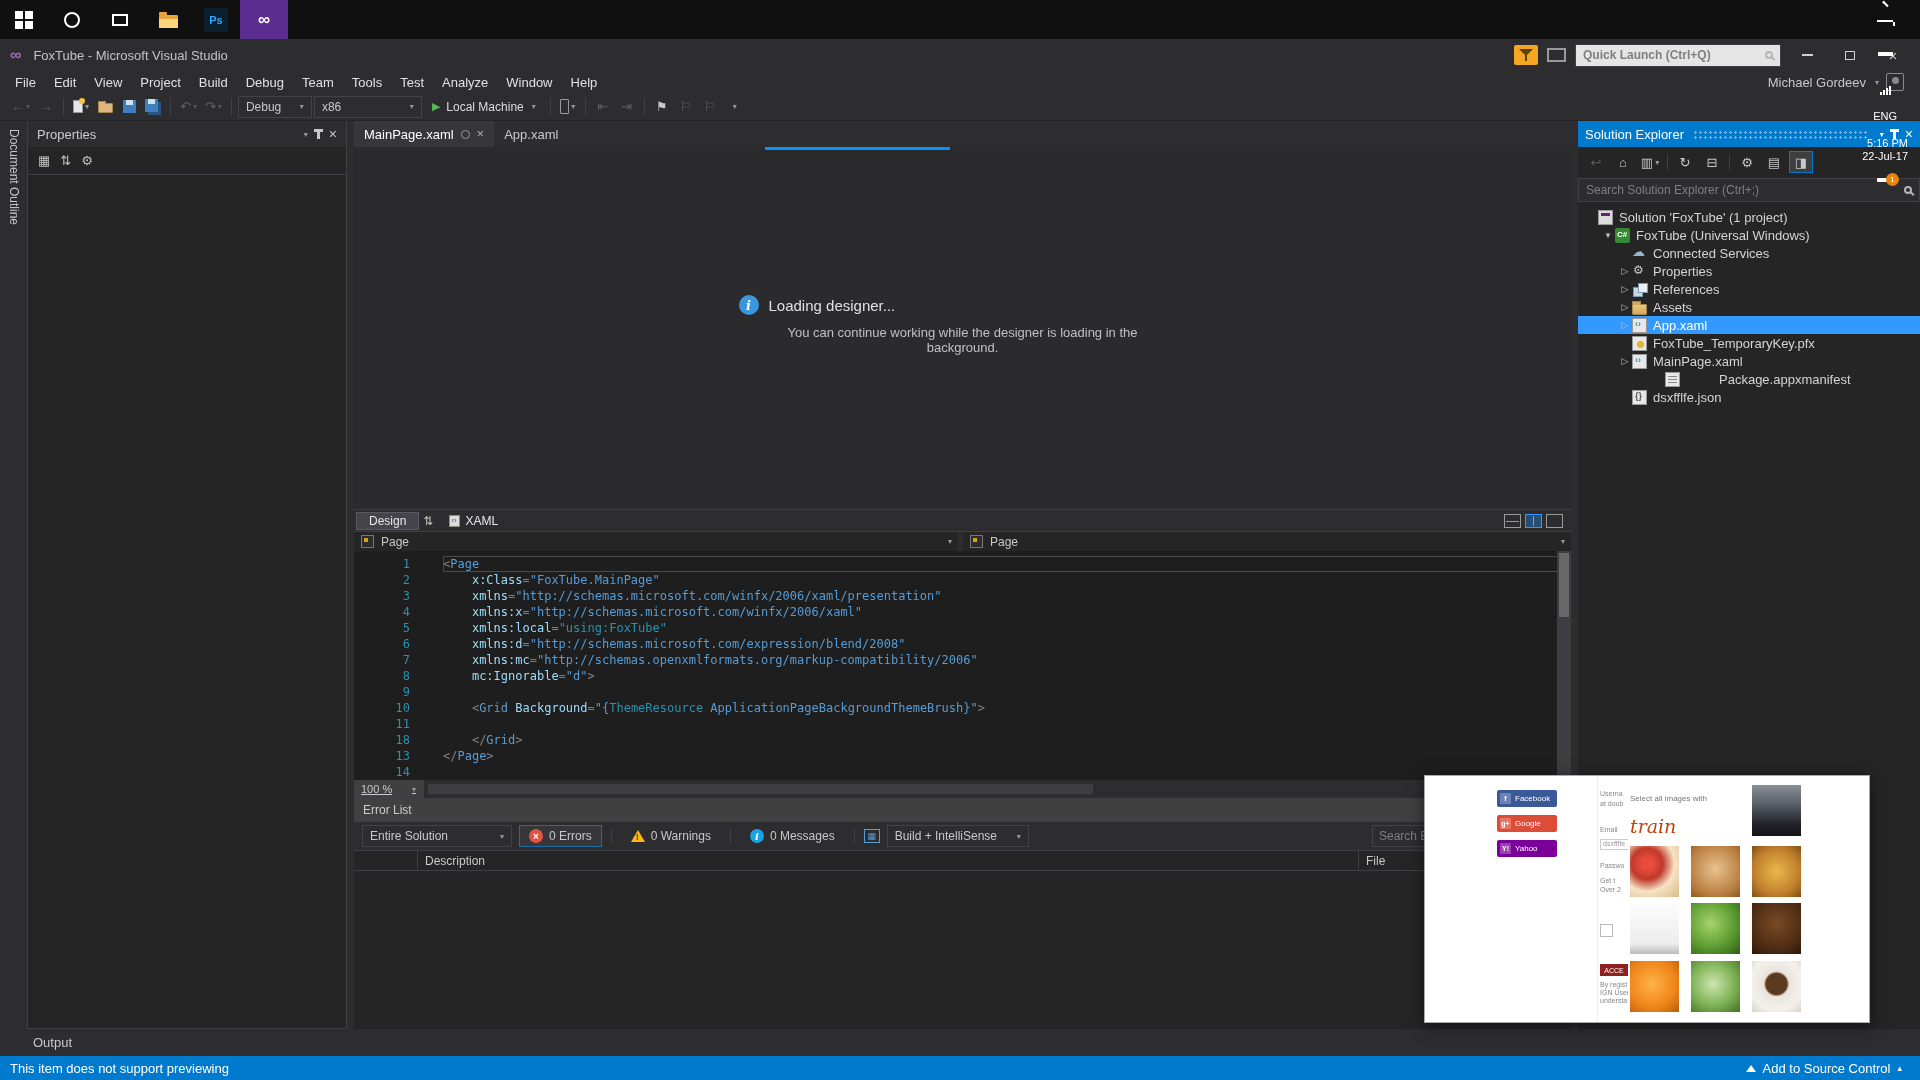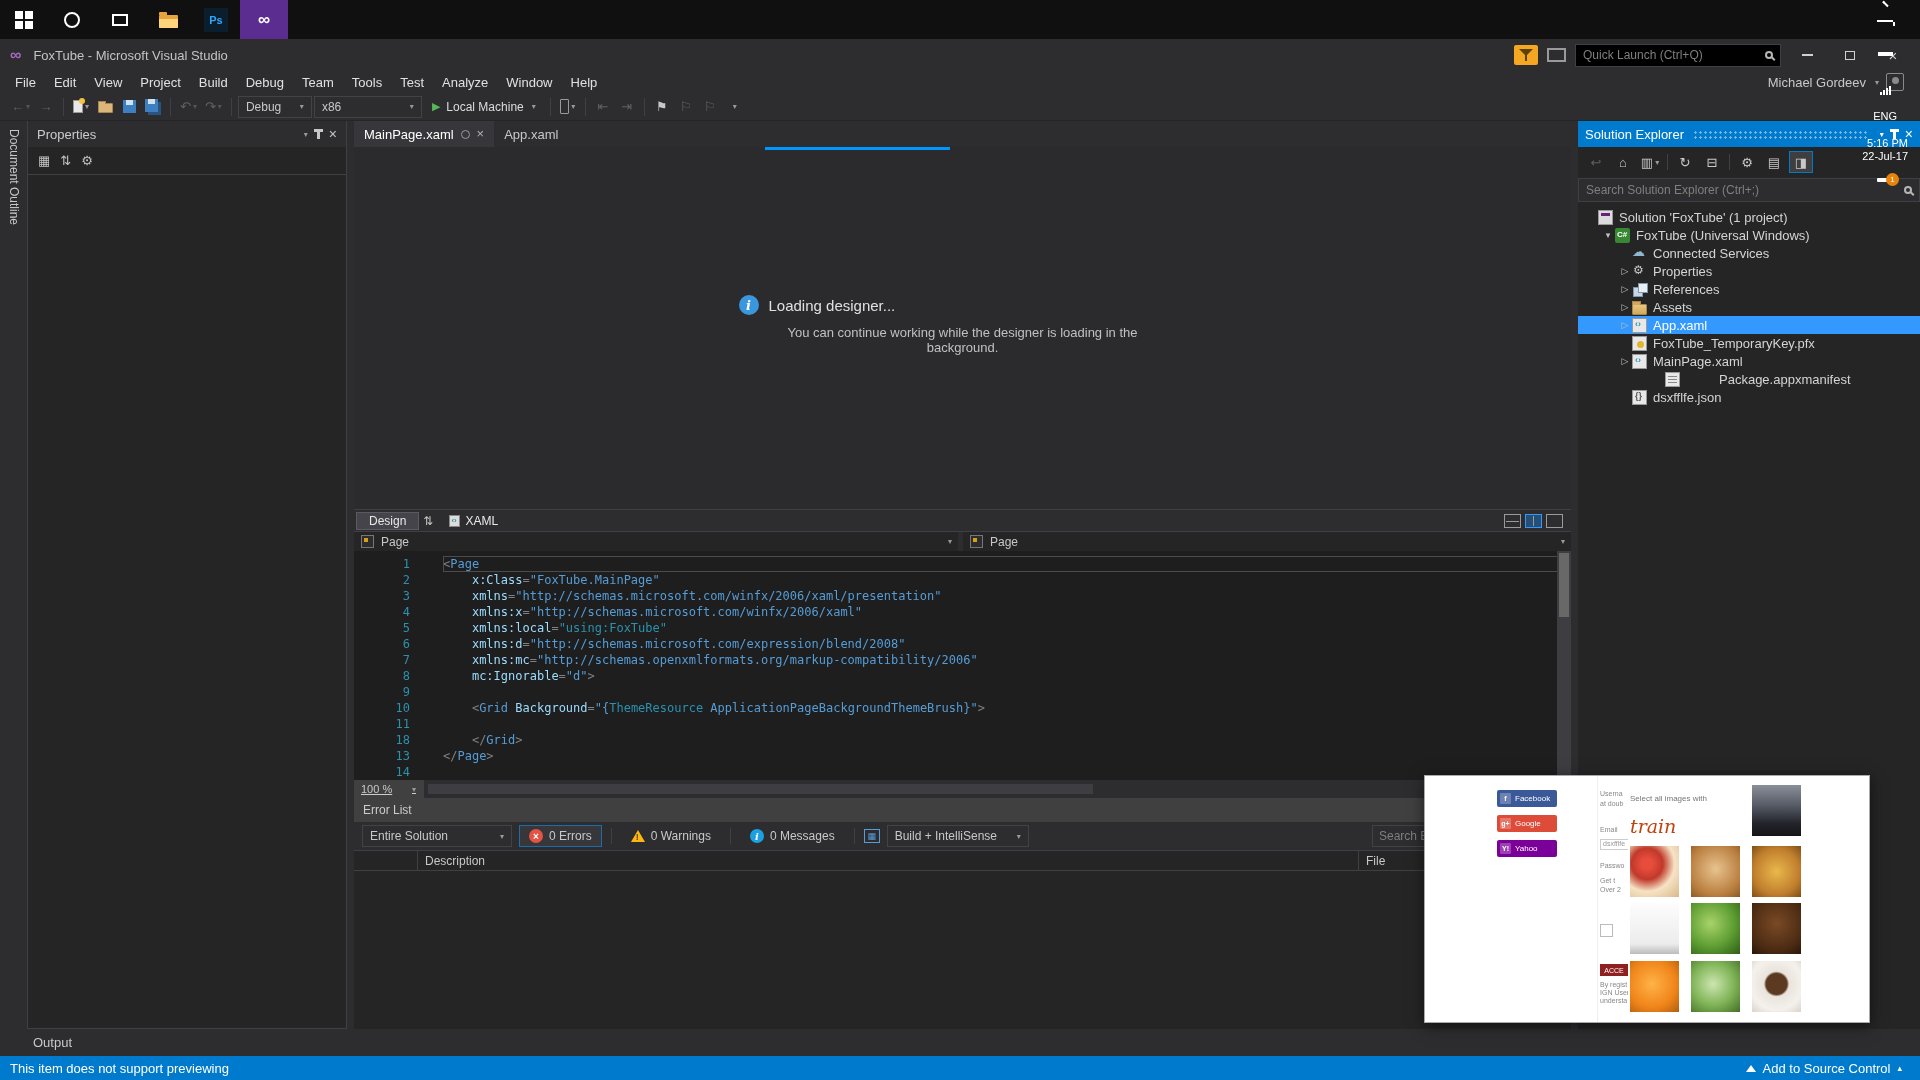--- a/index.html
+++ b/index.html
@@ -38,21 +38,21 @@
   
   .vswin { position:absolute; left:0; top:39px; width:1920px; height:1041px; background:#2D2D30; }
   .titlebar { height:32px; display:flex; align-items:center; padding:0 10px; }
   .vs-logo { color:#A569BD; font-size:16px; font-weight:bold; margin-right:12px; }
   .title-text { color:#C3C3C3; font-size:13px; }
   .tb-right { margin-left:auto; display:flex; align-items:center; gap:9px; }
   .fb-ic { width:24px; height:20px; background:#F5A623; border-radius:2px; position:relative; }
   .fb-ic::after { content:""; position:absolute; left:5px; top:4px; border-left:7px solid transparent; border-right:7px solid transparent; border-top:7px solid #5A4200; }
   .fb-ic::before { content:""; position:absolute; left:11px; top:9px; width:2px; height:7px; background:#5A4200; }
   .mon-ic { width:19px; height:14px; border:2px solid #9A9A9A; }
-  .quick-launch { width:206px; height:23px; background:#000000; border:1px solid #3F3F46; color:#7F7F7F; display:flex; align-items:center; justify-content:space-between; padding:7px 7px; font-size:12px; }
+  .quick-launch { width:206px; height:23px; background:#e5e5e5; border:1px solid #3F3F46; color:#7F7F7F; display:flex; align-items:center; justify-content:space-between; padding:7px 7px; font-size:12px;font-weight:bold; }
   .mag { width:8px; height:8px; border:2px solid #B6B6B6; border-radius:50%; position:relative; flex:none; }
   .mag::after { content:""; position:absolute; width:2px; height:5px; background:#B6B6B6; transform:rotate(-45deg); right:-3px; bottom:-4px; }
   .wb { width:34px; height:26px; display:flex; align-items:center; justify-content:center; color:#D0D0D0; font-size:15px; }
   .wb-min { width:11px; height:2px; background:#D0D0D0; display:block; }
   .wb-rest { width:10px; height:9px; border:1px solid #D0D0D0; display:block; }
   
   .menubar { height:22px; display:flex; align-items:center; padding-left:6px; font-size:13px; color:#E0E0E0; }
   .menu-items { display:flex; }
   .menu-item { padding:1px 9px; }
   .user { margin-left:auto; display:flex; align-items:center; gap:7px; margin-right:16px; color:#C8C8C8; }

